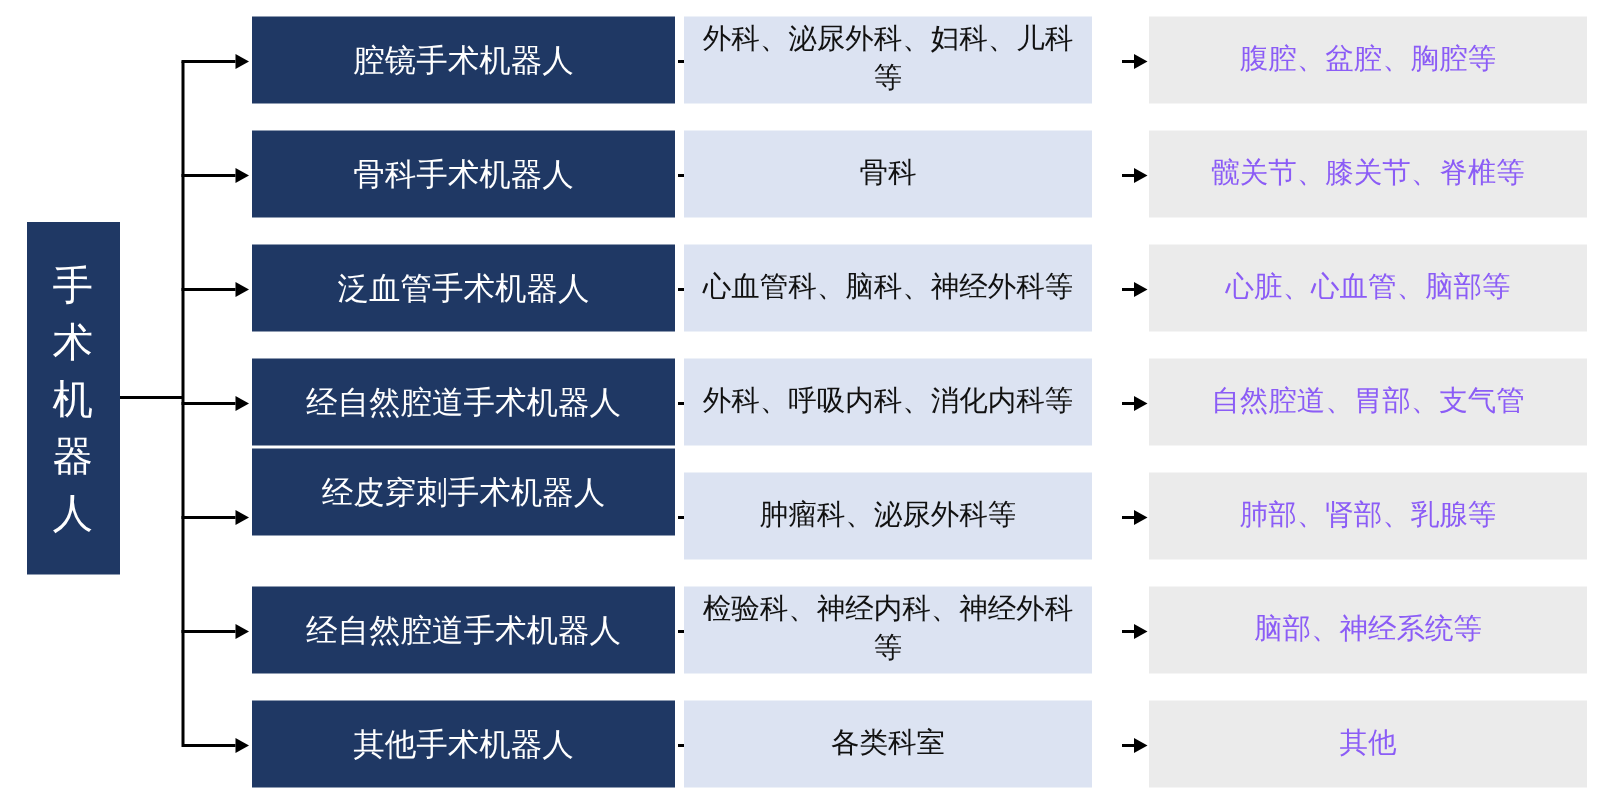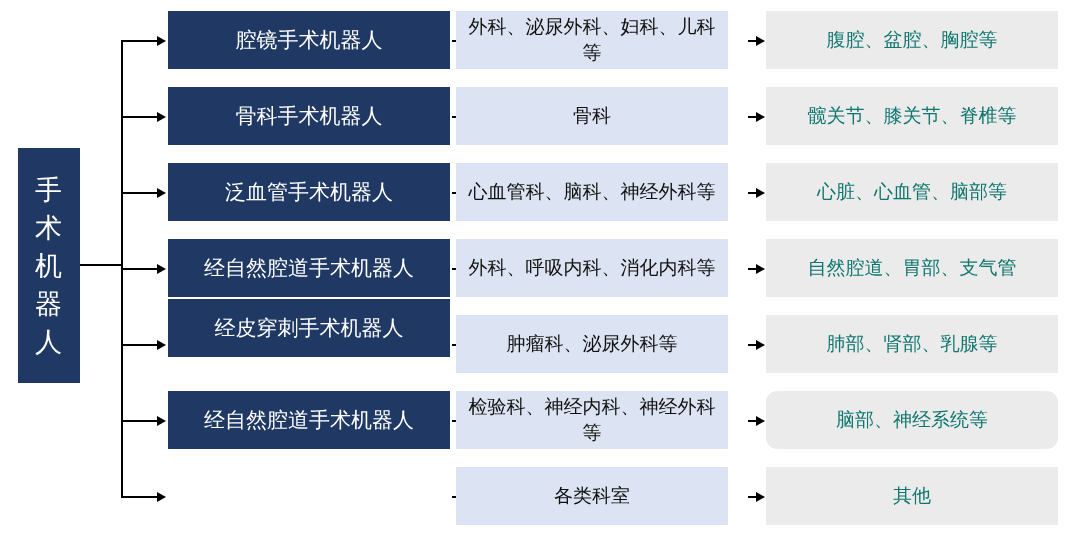--- a/index.html
+++ b/index.html
@@ -69,21 +69,21 @@
     text-align: center;
     box-sizing: border-box;
     padding: 0 8px;
   }
   .site-node {
     position: absolute;
     left: 766px;
     width: 292px;
     height: 58px;
     background: #ebebeb;
-    color: #0f766e;
+    color: #8b5cf6;
     font-size: 19px;
     line-height: 26px;
     display: flex;
     align-items: center;
     justify-content: center;
     text-align: center;
     box-sizing: border-box;
     padding: 0 8px;
   }
   .conn {
@@ -210,24 +210,27 @@
   <div class="cat-node" style="top:391px;">
     <span>经自然腔道手术机器人</span>
   </div>
   <div class="arrow-line" style="left:452px; top:420px; width:12px;"></div>
   <div class="arrow-head" style="left:462px; top:416px;"></div>
   <div class="dept-node" style="top:391px;">
     <span>检验科、神经内科、神经外科等</span>
   </div>
   <div class="arrow-line" style="left:748px; top:420px; width:12px;"></div>
   <div class="arrow-head" style="left:756px; top:416px;"></div>
-  <div class="site-node" style="top:391px;border-radius:11px;">
+  <div class="site-node" style="top:391px;">
     <span>脑部、神经系统等</span>
   </div>
 
+  <div class="cat-node" style="top:467px;">
+    <span>其他手术机器人</span>
+  </div>
   <div class="arrow-line" style="left:452px; top:496px; width:12px;"></div>
   <div class="arrow-head" style="left:462px; top:492px;"></div>
   <div class="dept-node" style="top:467px;">
     <span>各类科室</span>
   </div>
   <div class="arrow-line" style="left:748px; top:496px; width:12px;"></div>
   <div class="arrow-head" style="left:756px; top:492px;"></div>
   <div class="site-node" style="top:467px;">
     <span>其他</span>
   </div>

